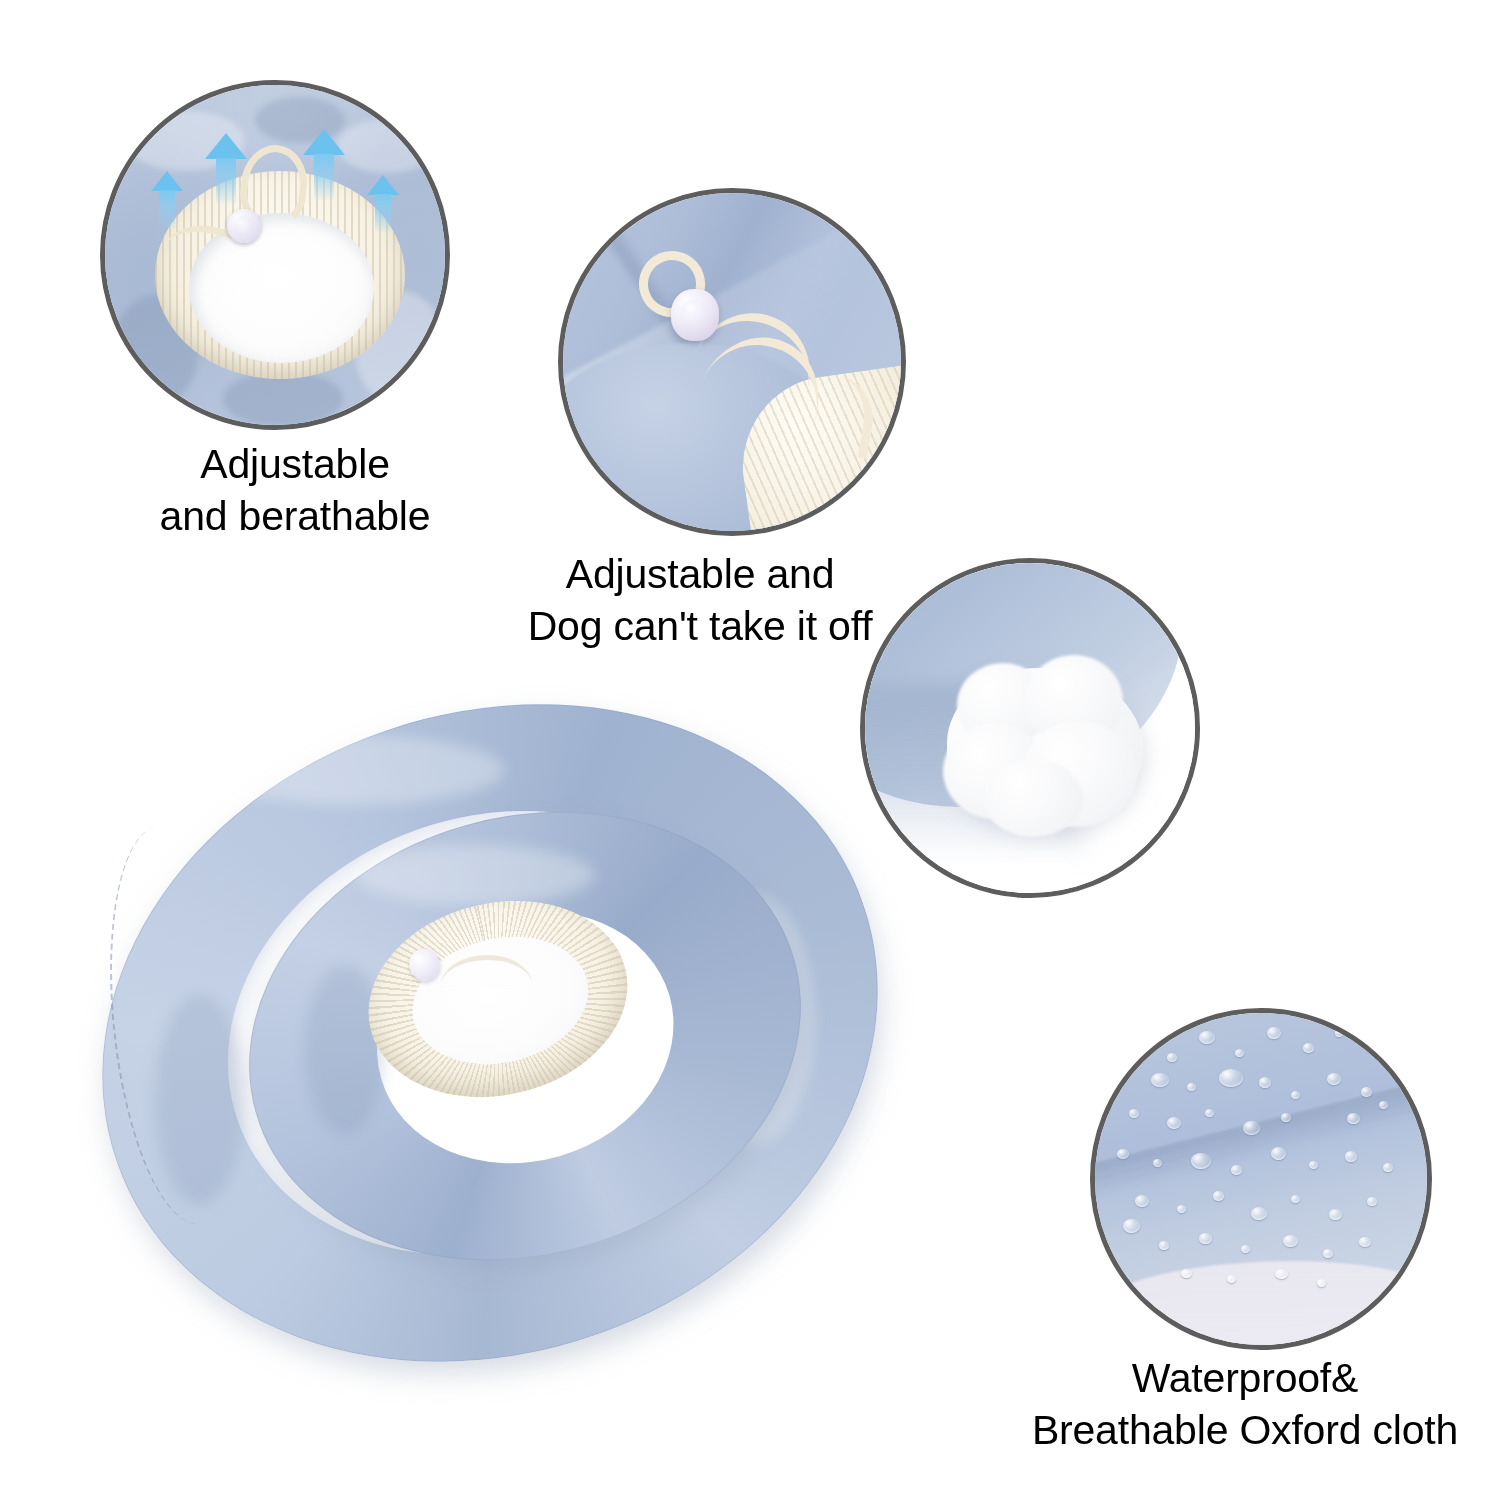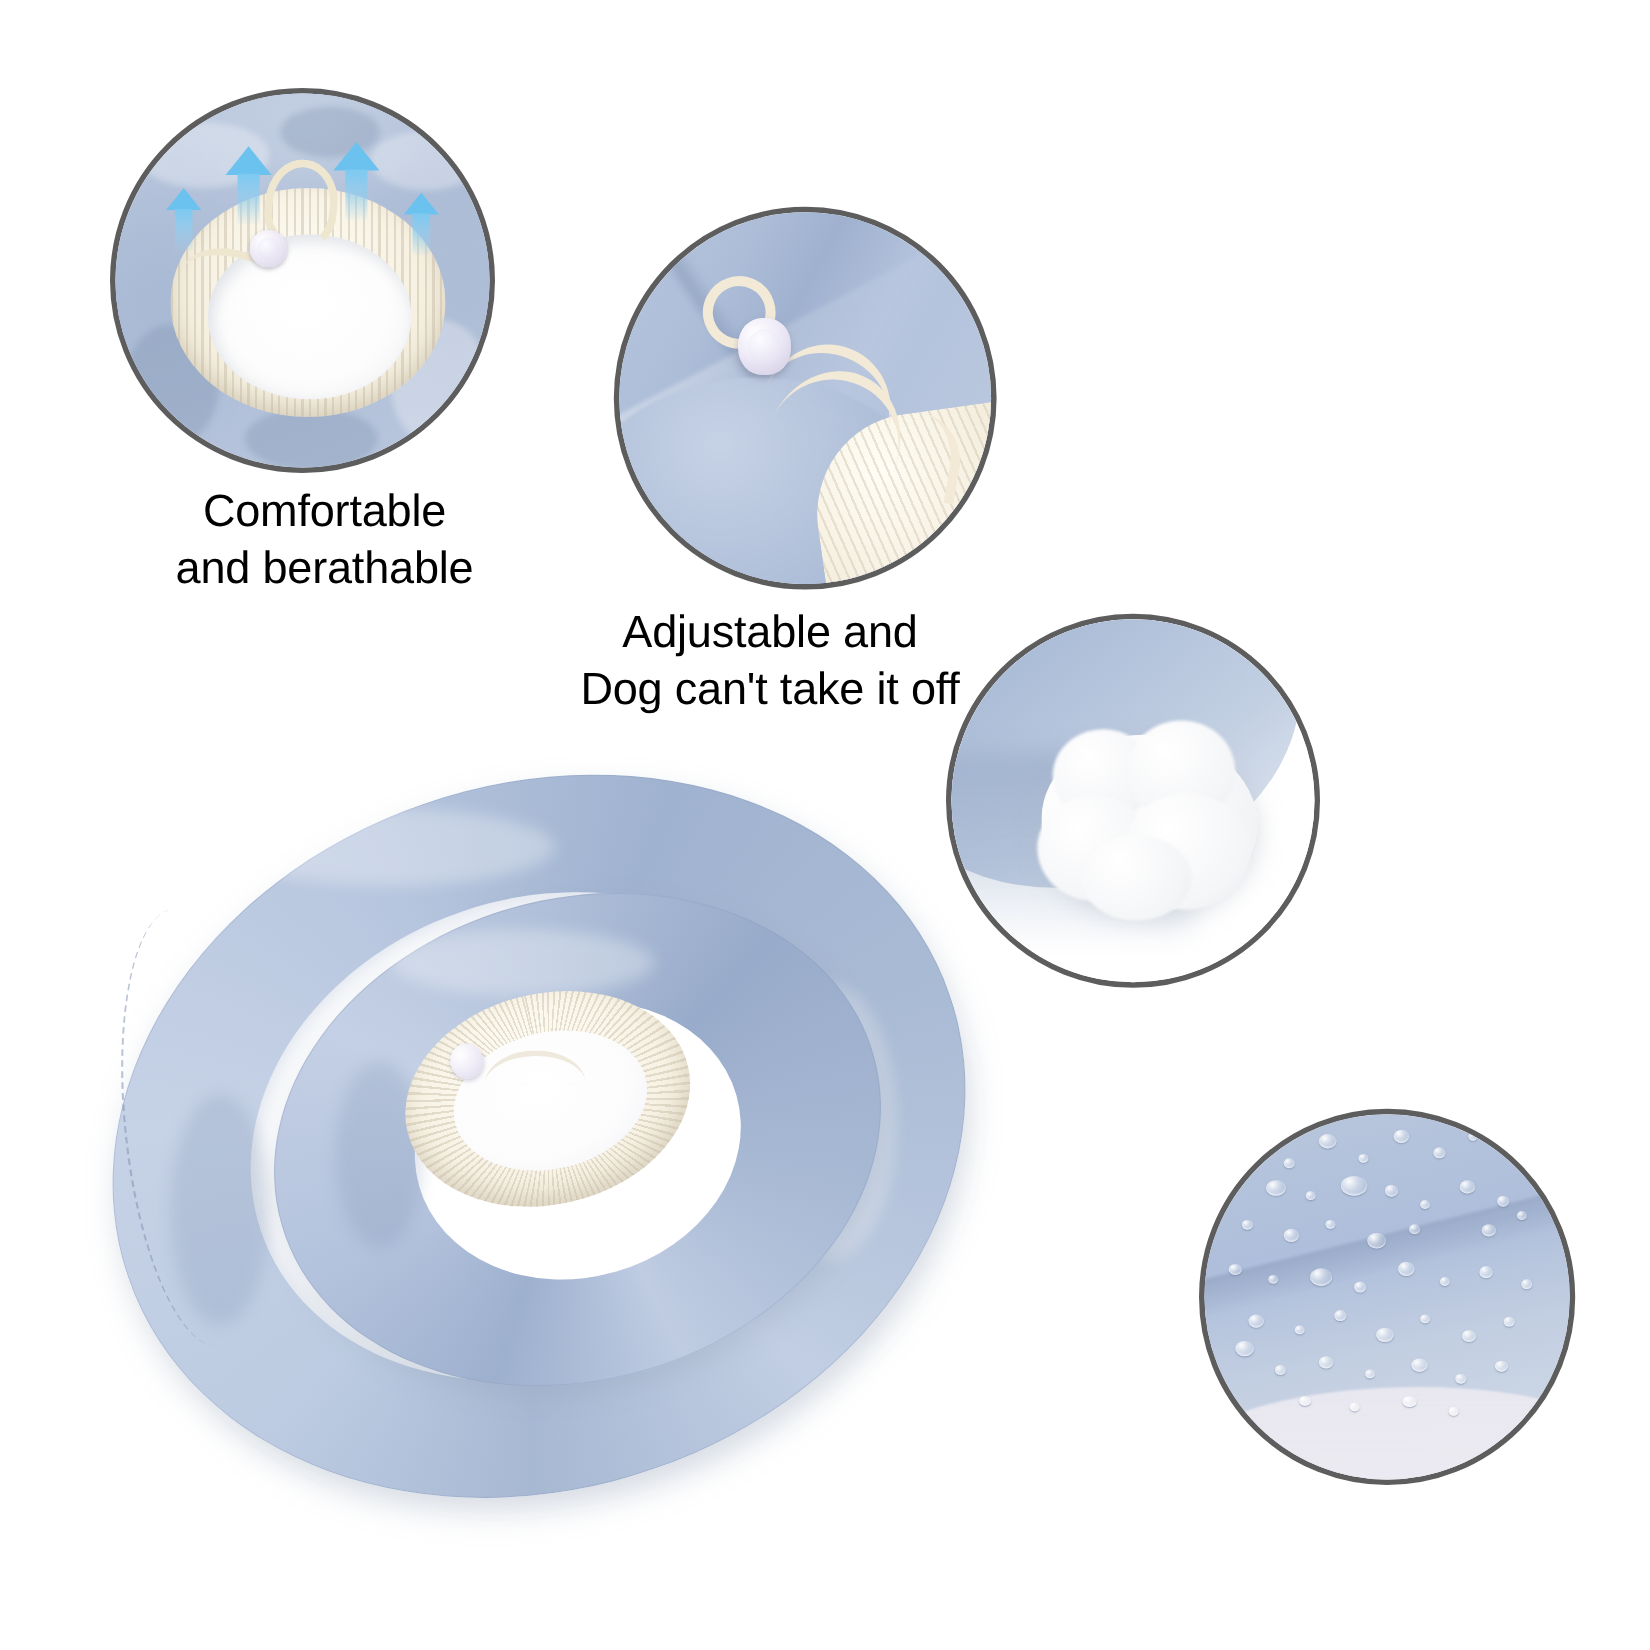--- a/index.html
+++ b/index.html
@@ -534,21 +534,21 @@
     <div class="arrow" style="left:198px; top:44px;">
         <div class="head"></div>
         <div class="shaft"></div>
       </div>
     <div class="arrow sm" style="left:262px; top:90px;">
         <div class="head"></div>
         <div class="shaft"></div>
       </div>
   </div>
 
-  <div class="caption" id="caption-breathable">Comfortable
+  <div class="caption" id="caption-breathable">Adjustable
 and berathable</div>
 
   <div class="feature-circle" id="circle-adjustable">
     <div class="c2-bg"></div>
     <div class="c2-diag"></div>
     <div class="c2-seam"></div>
     <div class="c2-roll"></div>
     <div class="c2-cream"></div>
 
     <div class="c2-loop"></div>
@@ -622,20 +622,22 @@
     <div class="drop" style="left:146px; top:232px; width:9px;  height:8px;"></div>
     <div class="drop" style="left:188px; top:222px; width:15px; height:12px;"></div>
     <div class="drop" style="left:228px; top:236px; width:10px; height:9px;"></div>
     <div class="drop" style="left:264px; top:224px; width:12px; height:10px;"></div>
     <div class="drop" style="left:86px;  top:256px; width:11px; height:9px;"></div>
     <div class="drop" style="left:132px; top:262px; width:9px;  height:8px;"></div>
     <div class="drop" style="left:180px; top:256px; width:13px; height:10px;"></div>
     <div class="drop" style="left:222px; top:266px; width:9px;  height:8px;"></div>
   </div>
 
+  <div class="caption" id="caption-waterproof">Waterproof&amp;
+Breathable Oxford cloth</div>
 
   <div id="product-hero">
     <div class="hero-shadow"></div>
 
     <div class="ring-outer">
       <div class="ring-outer-hole"></div>
     </div>
 
     <div class="hl" style="left:110px; top:70px;  width:300px; height:70px;"></div>
     <div class="hl dk" style="left:60px; top:330px; width:90px;  height:210px;"></div>

